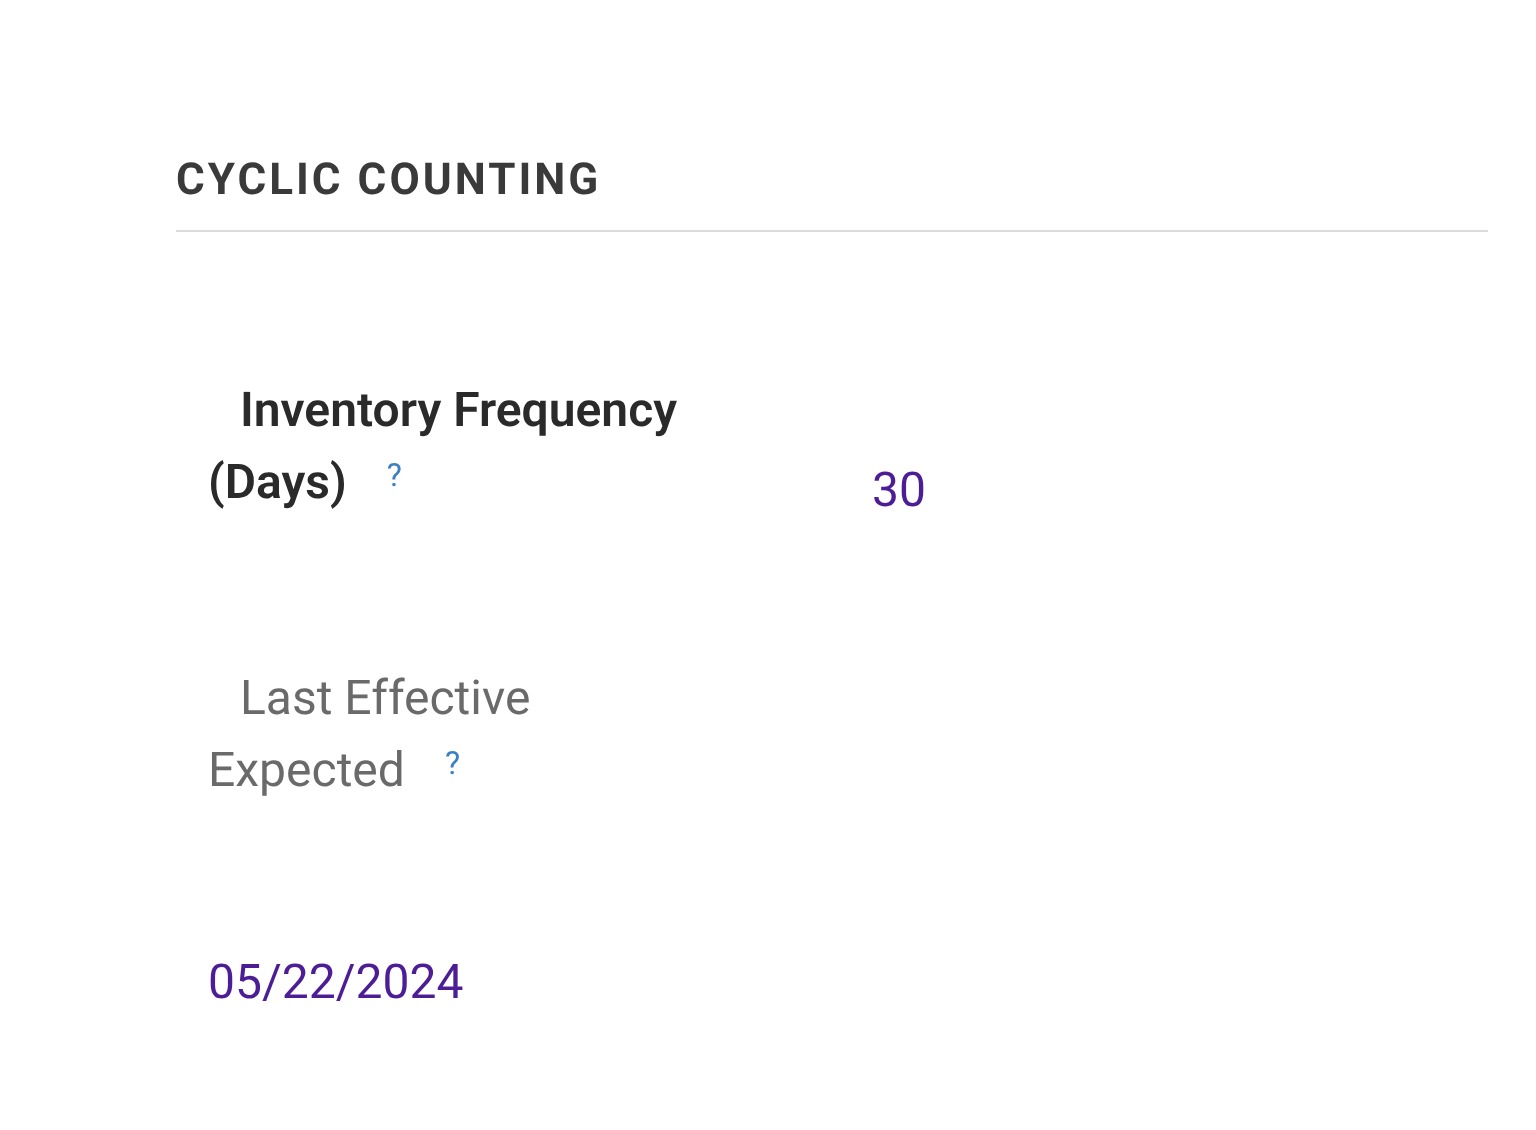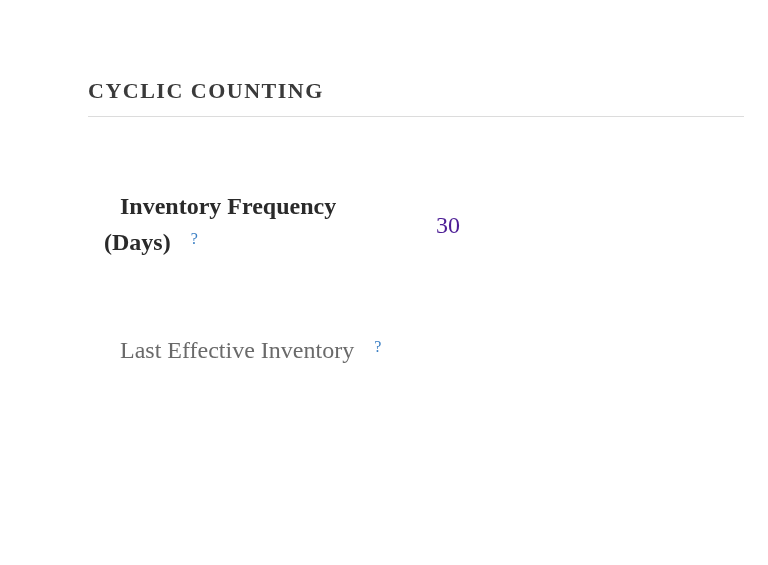--- a/index.html
+++ b/index.html
@@ -1,40 +1,39 @@
 <!DOCTYPE html>
 <html><head>
   <meta charset="utf-8">
   <style>
     * {
       margin: 16px;
       padding: 0;
       box-sizing: border-box;
-      font-family: Liberation Serif, serif;
     }
     body {
       font-family: -apple-system, BlinkMacSystemFont, "Segoe UI", Roboto, Helvetica, Arial, sans-serif;
       background: #ffffff;
       width: 768px;
       height: 565px;
       padding: 30px 40px;
     }
     .section-title {
       font-size: 22px;
       font-weight: 700;
       letter-spacing: 1.5px;
       color: #3a3a3a;
       text-transform: uppercase;
       padding-bottom: 12px;
       border-bottom: 1px solid #dcdcdc;
       margin-bottom: 55px;
     }
     .field-row {
       display: flex;
-      align-items: center;
+      align-items: flex-end;
       margin-bottom: 40px;
     }
     .field-label-col {
       width: 300px;
       flex-shrink: 0;
     }
     .field-label {
       font-size: 24px;
       line-height: 1.5;
       color: #6a6a6a;
@@ -66,19 +65,20 @@
 
 <div class="field-row">
   <div class="field-label-col">
     <span class="field-label bold">Inventory Frequency (Days)</span><span class="help-icon">?</span>
   </div>
   <div class="field-value">30</div>
 </div>
 
 <div class="field-row">
   <div class="field-label-col">
-    <span class="field-label">Last Effective Inventory</span><span class="help-icon">?</span>
+    <span class="field-label">Last Effective Expected</span><span class="help-icon">?</span>
   </div>
   <div class="field-value"></div>
 </div>
 
 <div class="field-row">
+  <div class="field-value">05/22/2024</div>
 </div>
 
 </body></html>

